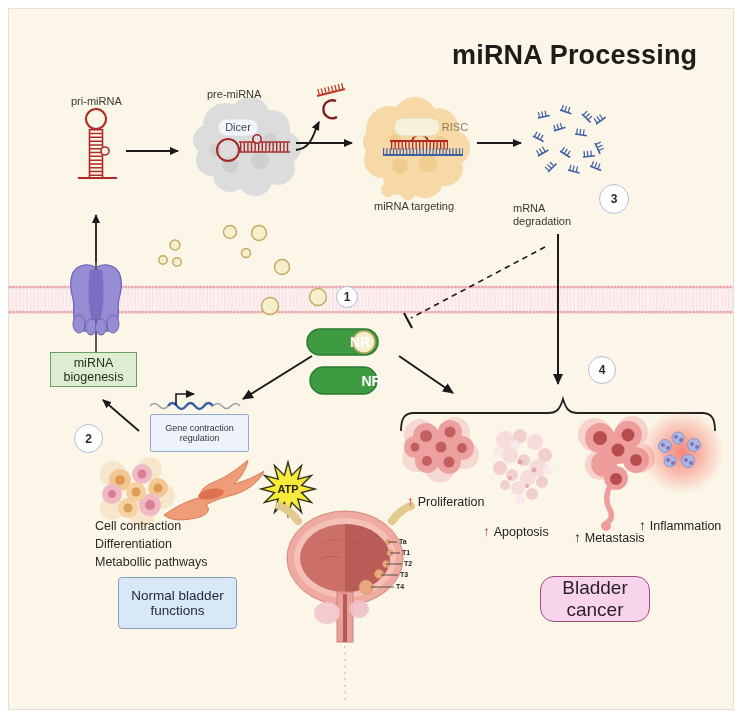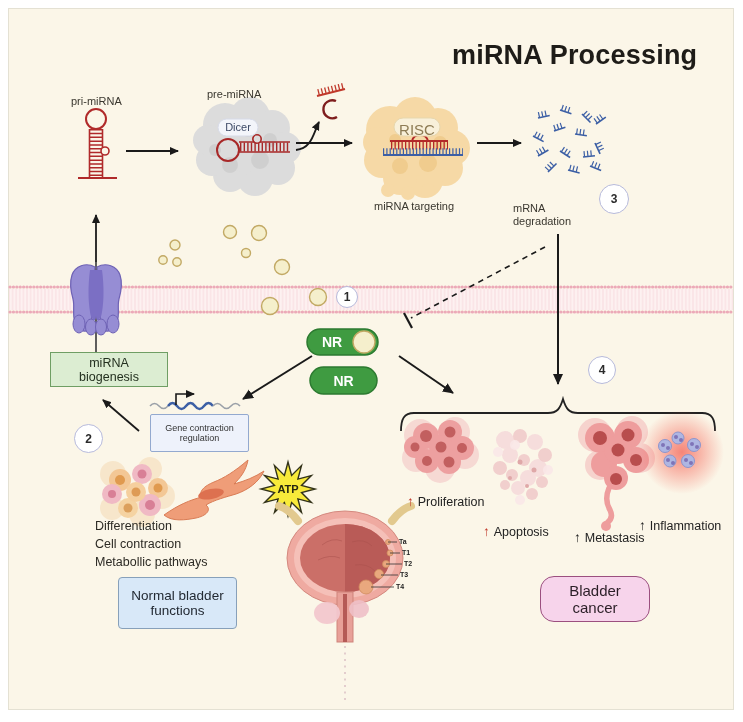--- a/index.html
+++ b/index.html
@@ -19,31 +19,31 @@
   .step-circle{
     position:absolute;background:#ffffff;border:1.3px solid #b7badb;border-radius:50%;
     display:flex;align-items:center;justify-content:center;
     font-size:12px;font-weight:700;color:#2b2b2b;box-sizing:border-box;
   }
   .box{position:absolute;box-sizing:border-box;display:flex;flex-direction:column;
        align-items:center;justify-content:center;text-align:center;}
   .box-biogenesis{background:#dcedd2;border:1.4px solid #6f9e64;font-size:12.5px;color:#23301f;}
   .box-gene{background:#eef2fb;border:1px solid #93a9cf;font-size:9px;color:#333;border-radius:2px;}
   .box-normal{background:#d8e8f8;border:1.4px solid #87a0ba;border-radius:4px;font-size:13.5px;color:#232a33;}
-  .box-cancer{background:#f7d4eb;border:1.6px solid #9b4f7f;border-radius:14px;font-size:15px;color:#2b1f27;text-align:right;}
-  .nr-text{position:absolute;color:#ffffff;font-weight:700;font-size:14px;text-align:center;}
+  .box-cancer{background:#f7d4eb;border:1.6px solid #9b4f7f;border-radius:14px;font-size:19px;color:#2b1f27;text-align:right;}
+  .nr-text{position:absolute;color:#ffffff;font-weight:700;font-size:14px;text-align:center;padding-left:28px;}
   .fx{position:absolute;font-size:12.5px;color:#222;white-space:nowrap;}
   .fx .up{font-weight:700;font-size:13.5px;margin-right:4px;}
   .up-red{color:#c0392b;}
   .up-dark{color:#1a1a1a;}
   .tstage{position:absolute;font-size:7px;font-weight:700;color:#222;}
   .funcs{font-size:12.5px;color:#2c2a24;line-height:1.42;}
   .atp-text{font-size:11px;font-weight:800;color:#262610;}
   .dicer-text{font-size:11px;color:#3d4a66;}
-  .risc-text{font-size:15px;color:#8b7а53;color:#8d7b54;}
+  .risc-text{font-size:11px;color:#8b7а53;color:#8d7b54;padding-left:38px;}
 </style>
 </head>
 <body>
 
 <div class="panel"></div>
 
 <svg class="art" viewBox="0 0 743 722">
   <defs>
     <marker id="ah" markerWidth="11" markerHeight="9" refX="8" refY="4" orient="auto" markerUnits="userSpaceOnUse">
       <path d="M0,0 L9,4 L0,8 Z" fill="#1a1a1a"></path>
@@ -410,33 +410,33 @@
 </div>
 
 <div class="step-circle" style="left:336px;top:286px;width:22px;height:22px;">1</div>
 <div class="step-circle" style="left:74px;top:424px;width:29px;height:29px;">2</div>
 <div class="step-circle" style="left:599px;top:184px;width:30px;height:30px;">3</div>
 <div class="step-circle" style="left:588px;top:356px;width:28px;height:28px;">4</div>
 
 <div class="nr-text" style="left:307px;top:334px;width:50px;">NR</div>
 <div class="nr-text" style="left:310px;top:373px;width:67px;">NR</div>
 
-<div class="box box-biogenesis" style="left:50px;top:352px;width:118px;height:35px;">
+<div class="box box-biogenesis" style="left:50px;top:352px;width:87px;height:35px;">
   <div>miRNA</div>
   <div>biogenesis</div>
 </div>
 
 <div class="box box-gene" style="left:150px;top:414px;width:99px;height:38px;">
   <div>Gene contraction</div>
   <div>regulation</div>
 </div>
 
 <div class="lbl funcs center" style="left:95px;top:518px;width:165px;">
+  <div>Cell contraction</div>
   <div>Differentiation</div>
-  <div>Cell contraction</div>
   <div>Metabollic pathways</div>
 </div>
 
 <div class="lbl atp-text" style="left:274px;top:483px;width:28px;text-align:center;">ATP</div>
 
 <div class="box box-normal" style="left:118px;top:577px;width:119px;height:52px;">
   <div>Normal bladder</div>
   <div>functions</div>
 </div>
 

